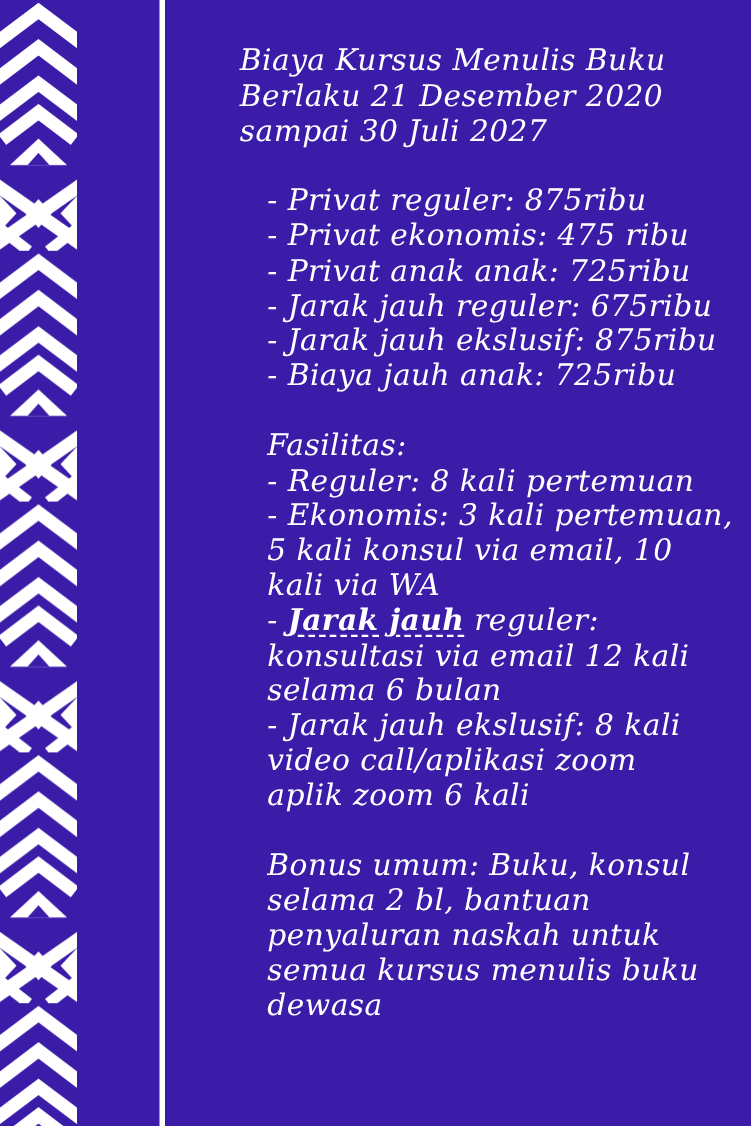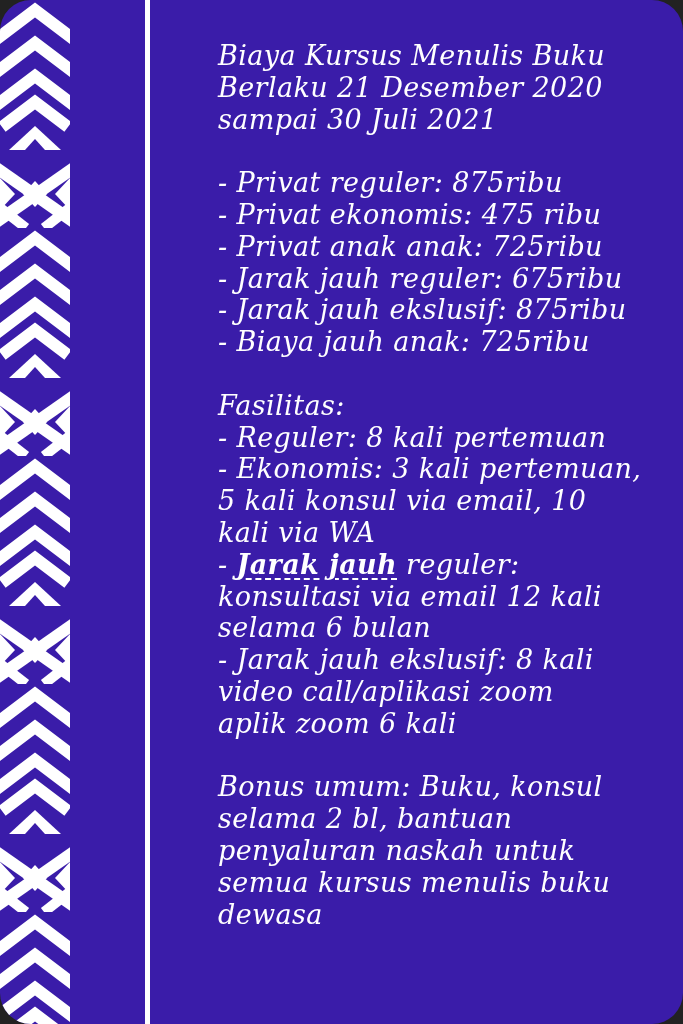--- a/index.html
+++ b/index.html
@@ -9,21 +9,20 @@
   html, body { margin: 0; padding: 0; background: #222; }
   .poster {
     position: relative;
     width: 683px;
     height: 1024px;
     background: var(--bg);
     overflow: hidden;
     font-family: "DejaVu Serif", "Liberation Serif", serif;
     font-style: italic;
     color: var(--ink);
-    border-radius: 31px;
   }
   .pattern-strip {
     position: absolute;
     left: 0; top: 0;
     width: 70px; height: 1024px;
     display: block;
   }
   .tile-stroke { stroke: var(--ink); fill: none; }
   .tile-fill   { fill: var(--ink); }
   .tile-notch  { fill: var(--bg); }
@@ -31,21 +30,21 @@
     position: absolute;
     left: 145px; top: 0;
     width: 5px; height: 1024px;
     background: var(--ink);
   }
   .content {
     position: absolute;
     left: 218px; top: 40px;
     width: 455px;
   }
-  .para + .para { margin-top: 31.8px; }
+  .para + .para { margin-top: 31.8px; margin-left: 25px; }
   .line {
     height: 31.8px;
     line-height: 31.8px;
     font-size: 27px;
     letter-spacing: 0.4px;
     white-space: nowrap;
   }
   .dashed-underline {
     text-decoration: underline dashed;
     text-decoration-thickness: 2px;
@@ -82,21 +81,21 @@
     </defs>
     <rect width="70" height="1024" fill="url(#chevTile)"></rect>
   </svg>
 
   <div class="divider-line"></div>
 
   <div class="content">
     <div class="para">
         <div class="line"><span>Biaya Kursus Menulis Buku</span></div>
         <div class="line"><span>Berlaku 21 Desember 2020</span></div>
-        <div class="line"><span>sampai 30 Juli 2021</span></div>
+        <div class="line"><span>sampai 30 Juli 2027</span></div>
       </div>
     <div class="para">
         <div class="line"><span>- Privat reguler: 875ribu</span></div>
         <div class="line"><span>- Privat ekonomis: 475 ribu</span></div>
         <div class="line"><span>- Privat anak anak: 725ribu</span></div>
         <div class="line"><span>- Jarak jauh reguler: 675ribu</span></div>
         <div class="line"><span>- Jarak jauh ekslusif: 875ribu</span></div>
         <div class="line"><span>- Biaya jauh anak: 725ribu</span></div>
       </div>
     <div class="para">

